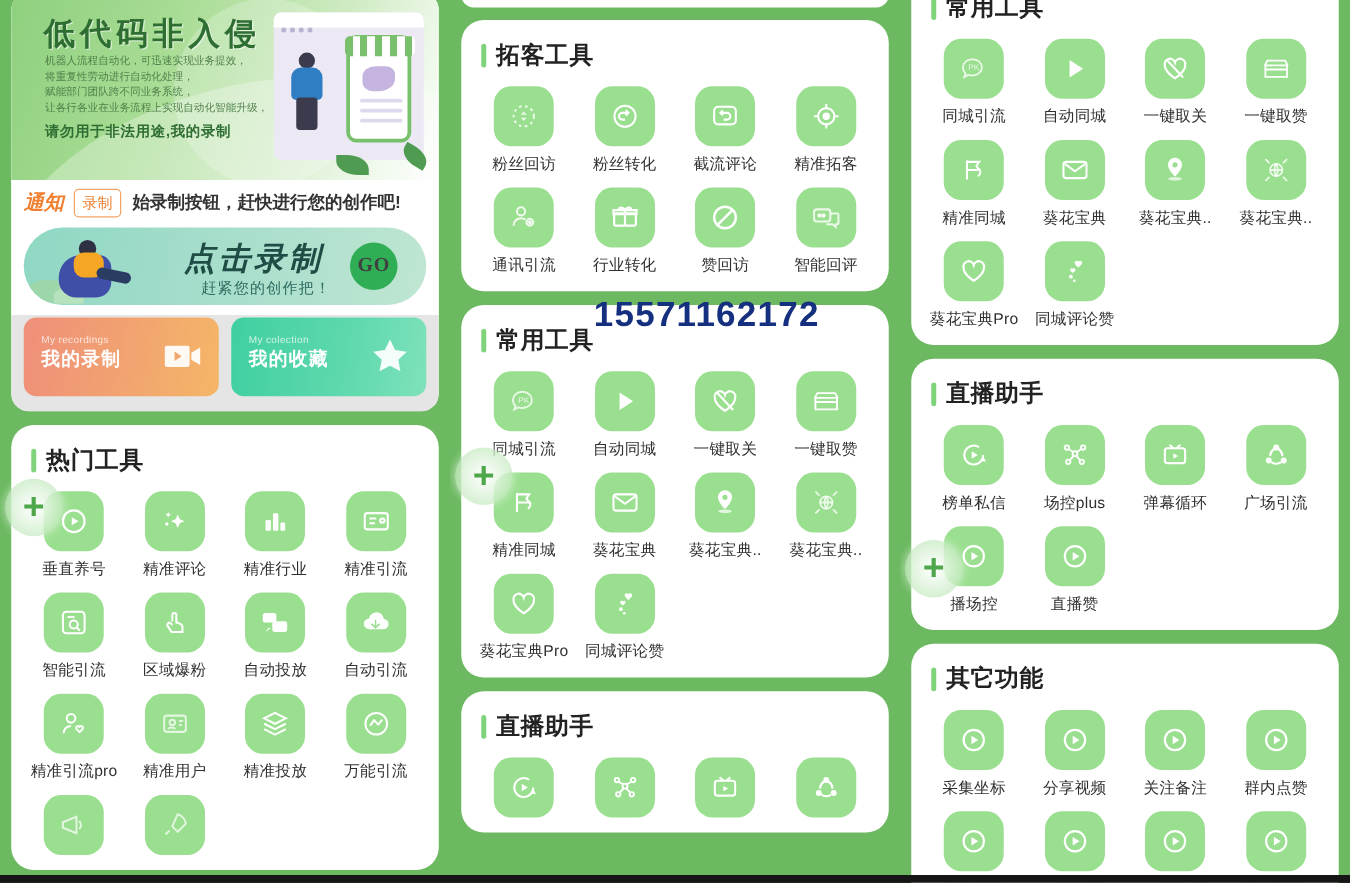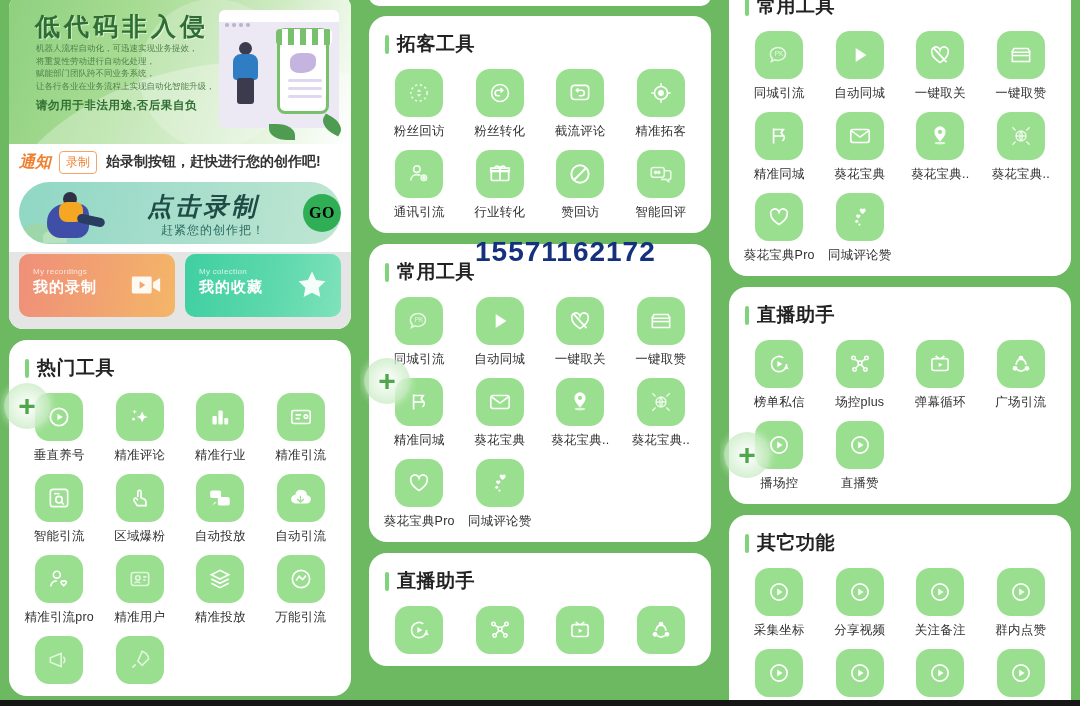--- a/index.html
+++ b/index.html
@@ -164,22 +164,22 @@
   .rec .r-title {
     position: absolute; left: 128px; top: 8px;
     font-size: 25px; font-weight: bold; font-style: italic; color: #1f4d46;
     letter-spacing: 3px;
   }
   .rec .r-sub {
     position: absolute; left: 142px; top: 40px;
     font-size: 12px; color: #2d6b60; letter-spacing: 1px;
   }
   .rec .go {
-    position: absolute; right: 0; top: 12px; width: 38px; height: 38px;
-    border-radius: 50%; background: #2fae55; color: #000000;
+    position: absolute; right: 23px; top: 12px; width: 38px; height: 38px;
+    border-radius: 50%; background: #2fae55; color: #404040;
     display: flex; align-items: center; justify-content: center;
     font-size: 16px; font-weight: bold; letter-spacing: .5px;
   }
 
   
   .quick { display: flex; gap: 10px; background:#e5e5e5; padding: 2px 10px 12px 10px; }
   .quick .q {
     position: relative; flex: 1; height: 63px; border-radius: 10px;
     overflow: hidden; padding: 13px 0 0 14px;
   }
@@ -221,21 +221,21 @@
         <div class="hero">
           <div class="blob"></div>
           <div class="wave1"></div>
           <div class="h-title">低代码非入侵</div>
           <div class="h-lines">
             <div>机器人流程自动化，可迅速实现业务提效，</div>
             <div>将重复性劳动进行自动化处理，</div>
             <div>赋能部门团队跨不同业务系统，</div>
             <div>让各行各业在业务流程上实现自动化智能升级，</div>
           </div>
-          <div class="h-warn">请勿用于非法用途,否后果自负</div>
+          <div class="h-warn">请勿用于非法用途,我的录制</div>
 
           <div class="win">
             <div class="bar"></div>
             <div class="dots"><i></i><i></i><i></i><i></i></div>
           </div>
           <div class="phone">
             <div class="awn"></div>
             <div class="map"></div>
             <div class="ln" style="top:48px;"></div>
             <div class="ln" style="top:56px;"></div>

